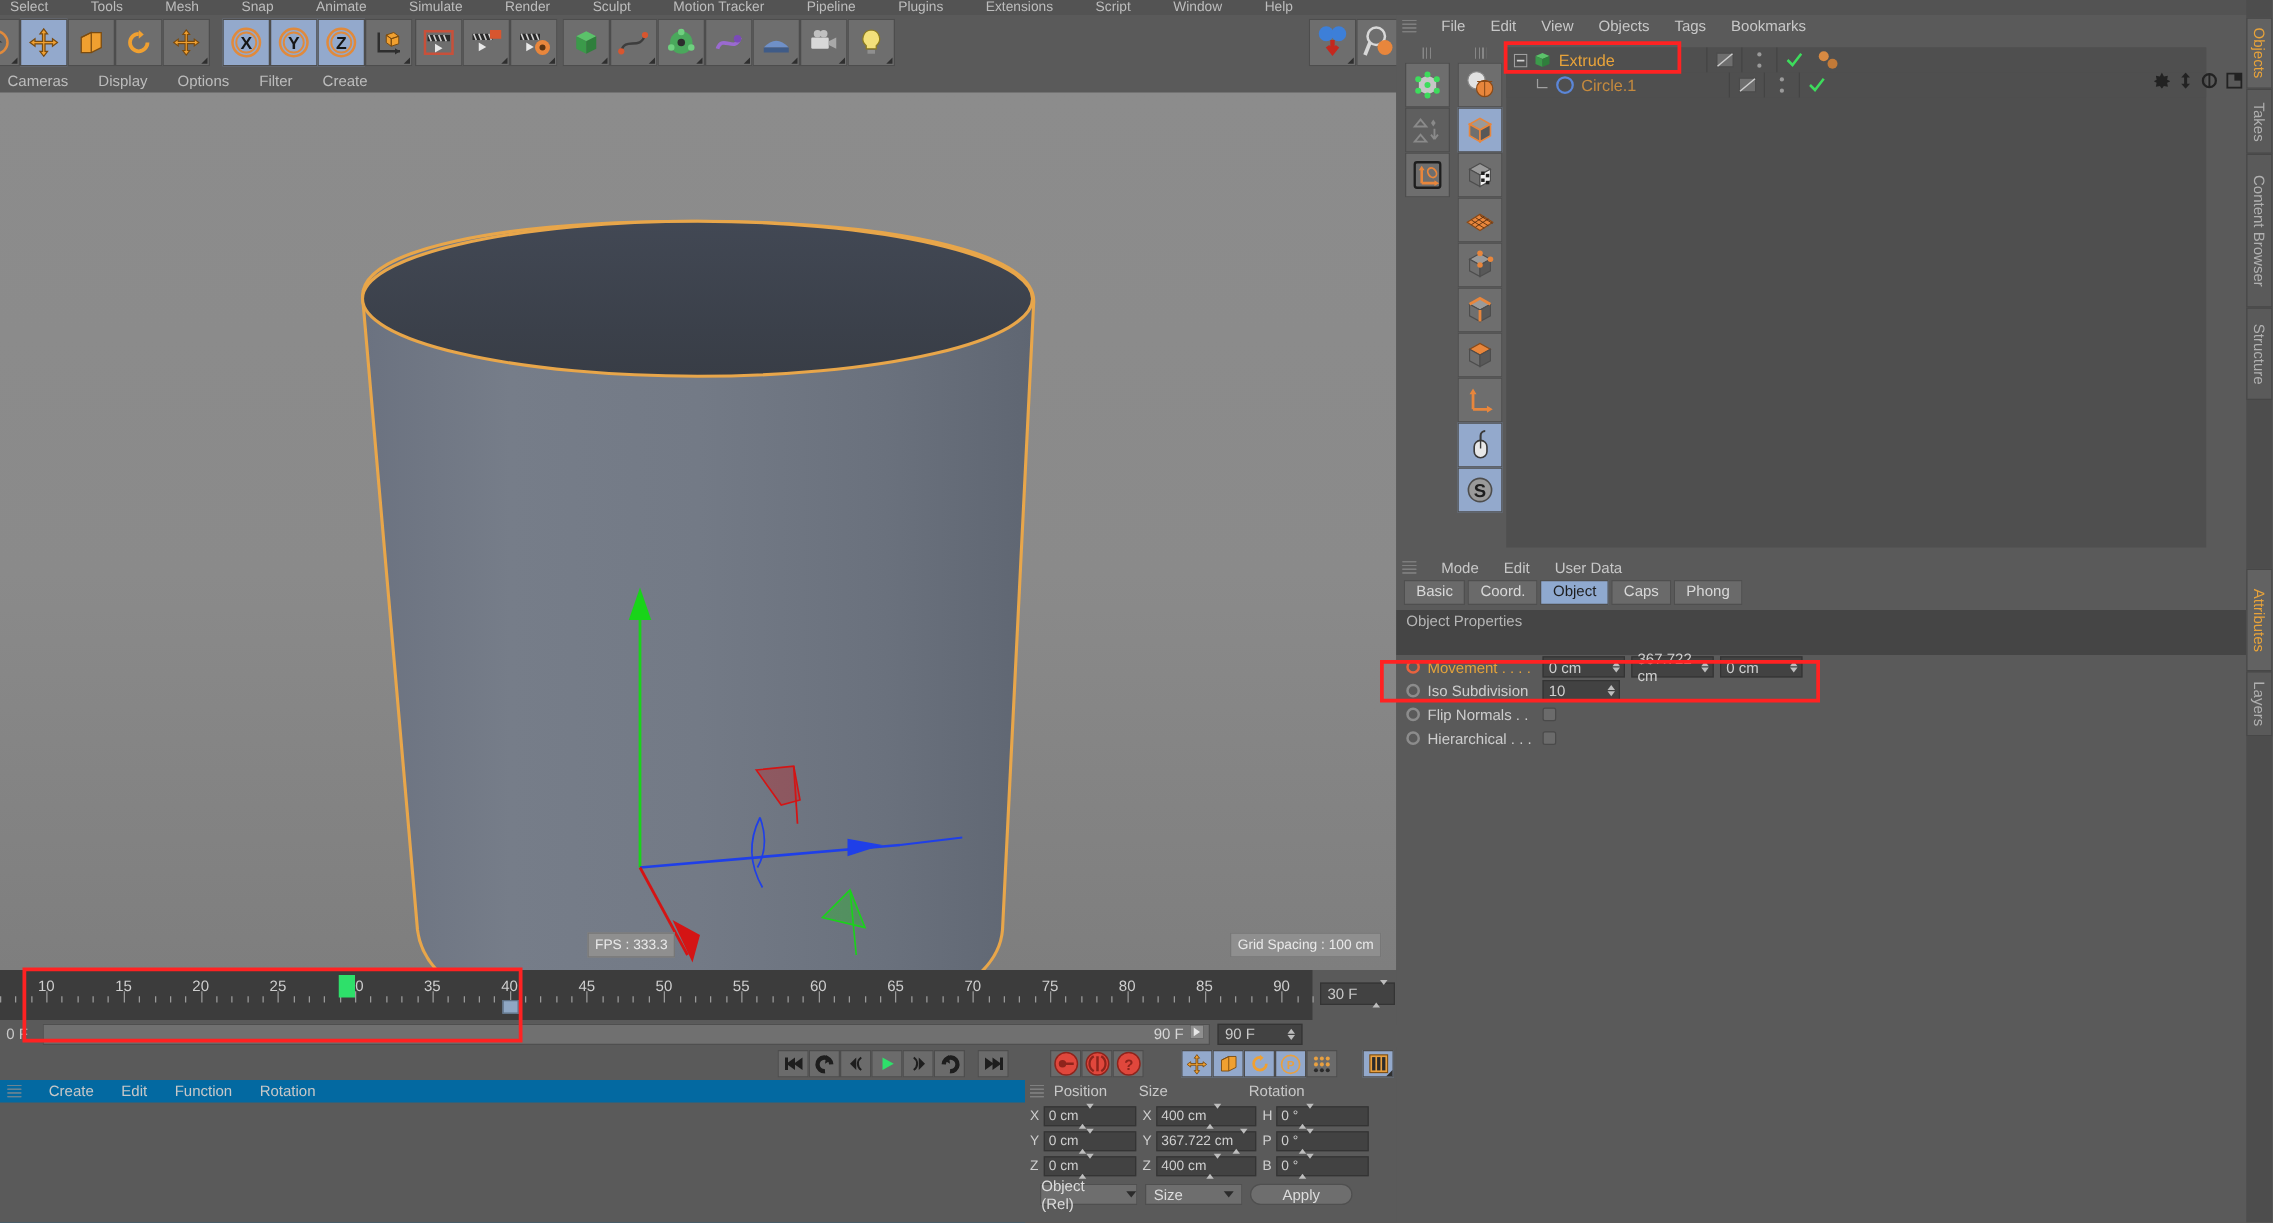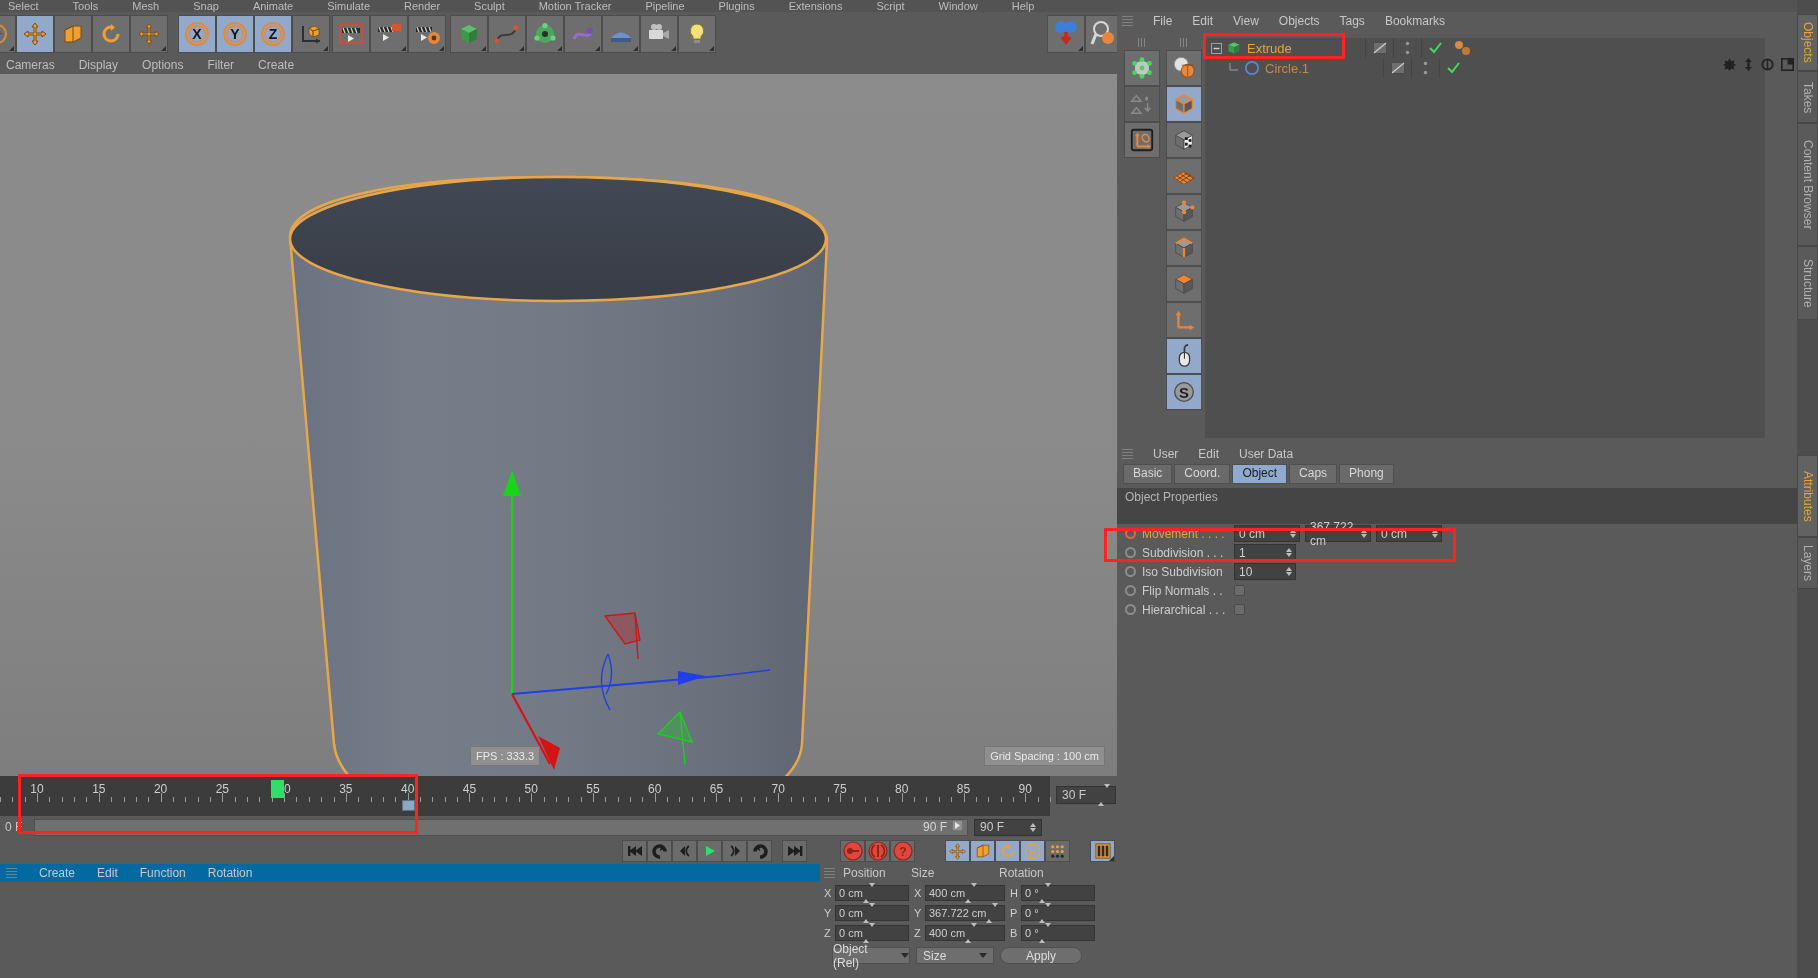--- a/index.html
+++ b/index.html
@@ -963,21 +963,21 @@
               </svg>
             </div>
           </div>
         </div>
       </div>
   </div>
 
   <div id="attrs">
     <div id="attrmenu">
       <span class="grip"></span>
-    <span>User</span>
+    <span>Mode</span>
         <span>Edit</span>
         <span>User Data</span>
       </div>
     <div id="attrtabs">
         <div class="atab">Basic</div>
         <div class="atab">Coord.</div>
         <div class="atab sel">Object</div>
         <div class="atab">Caps</div>
         <div class="atab">Phong</div>
       </div>
@@ -1003,31 +1003,20 @@
           <div class="nfield" style="width: 66px; margin-right: 5px;">
             <span>0 cm</span>
             <span class="spn">
               <i class="u" style="width: 0px; height: 0px; border-left: 3px solid transparent; border-right: 3px solid transparent; border-bottom: 4px solid rgb(189, 189, 189);"></i>
               <i class="d" style="width: 0px; height: 0px; border-left: 3px solid transparent; border-right: 3px solid transparent; border-top: 4px solid rgb(189, 189, 189);"></i>
             </span>
           </div>
         </div>
         <div class="prow">
           <span class="radio"></span>
-          <span class="plabel">Subdivision . . .</span>
-          <div class="nfield" style="width: 62px; margin-right: 5px;">
-            <span>1</span>
-            <span class="spn">
-              <i class="u" style="width: 0px; height: 0px; border-left: 3px solid transparent; border-right: 3px solid transparent; border-bottom: 4px solid rgb(189, 189, 189);"></i>
-              <i class="d" style="width: 0px; height: 0px; border-left: 3px solid transparent; border-right: 3px solid transparent; border-top: 4px solid rgb(189, 189, 189);"></i>
-            </span>
-          </div>
-        </div>
-        <div class="prow">
-          <span class="radio"></span>
           <span class="plabel">Iso Subdivision</span>
           <div class="nfield" style="width: 62px; margin-right: 5px;">
             <span>10</span>
             <span class="spn">
               <i class="u" style="width: 0px; height: 0px; border-left: 3px solid transparent; border-right: 3px solid transparent; border-bottom: 4px solid rgb(189, 189, 189);"></i>
               <i class="d" style="width: 0px; height: 0px; border-left: 3px solid transparent; border-right: 3px solid transparent; border-top: 4px solid rgb(189, 189, 189);"></i>
             </span>
           </div>
         </div>
         <div class="prow">

